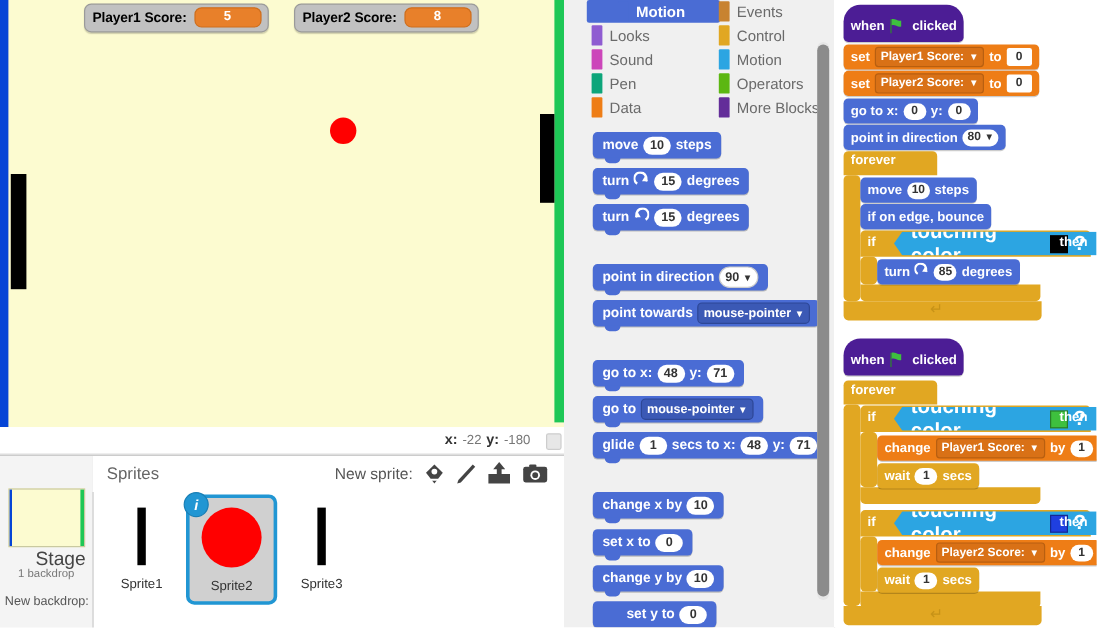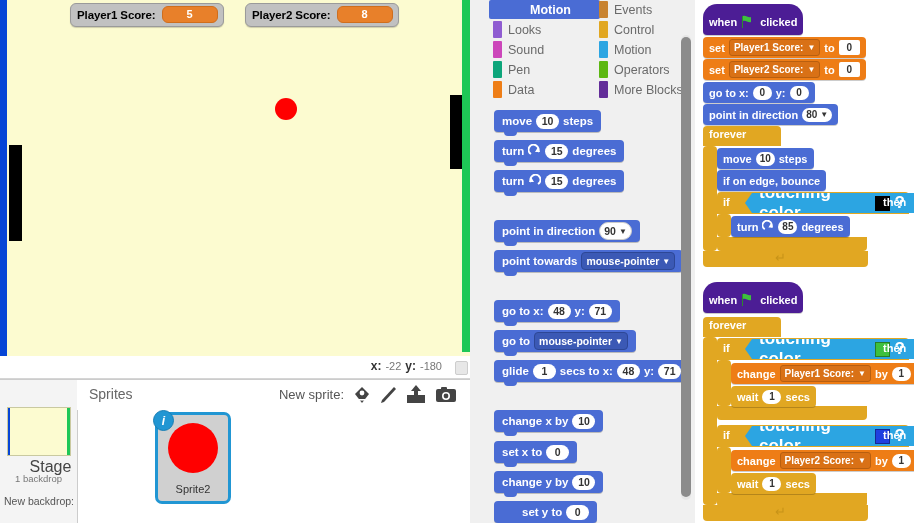--- a/index.html
+++ b/index.html
@@ -215,26 +215,38 @@
         <svg width="22" height="18" viewBox="0 0 22 18">
             <rect x="1" y="3" width="20" height="13" rx="2" fill="#444"></rect>
             <rect x="6" y="1" width="6" height="3" rx="1" fill="#444"></rect>
             <circle cx="11" cy="10" r="4" fill="#fff"></circle>
             <circle cx="11" cy="10" r="2.4" fill="#444"></circle>
           </svg>
       </div>
     </div>
 
     <div id="sprite-list">
+      <div class="sprite-card" id="card-1">
+        <div class="thumb">
+            <div class="bar-thumb"></div>
+          </div>
+        <div class="nm">Sprite1</div>
+      </div>
       <div class="sprite-card selected" id="card-2">
         <div class="info-badge">i</div>
         <div class="thumb">
             <div class="ball-thumb"></div>
           </div>
         <div class="nm">Sprite2</div>
+      </div>
+      <div class="sprite-card" id="card-3">
+        <div class="thumb">
+            <div class="bar-thumb"></div>
+          </div>
+        <div class="nm">Sprite3</div>
       </div>
     </div>
   </div>
 
   <div id="palette">
     <div id="cat-grid">
       <div class="cat active" style="left:19px;top:0;width:85px;padding-left:26px;">
         <span class="swatch"></span>
         <span class="cname">Motion</span>
       </div>

